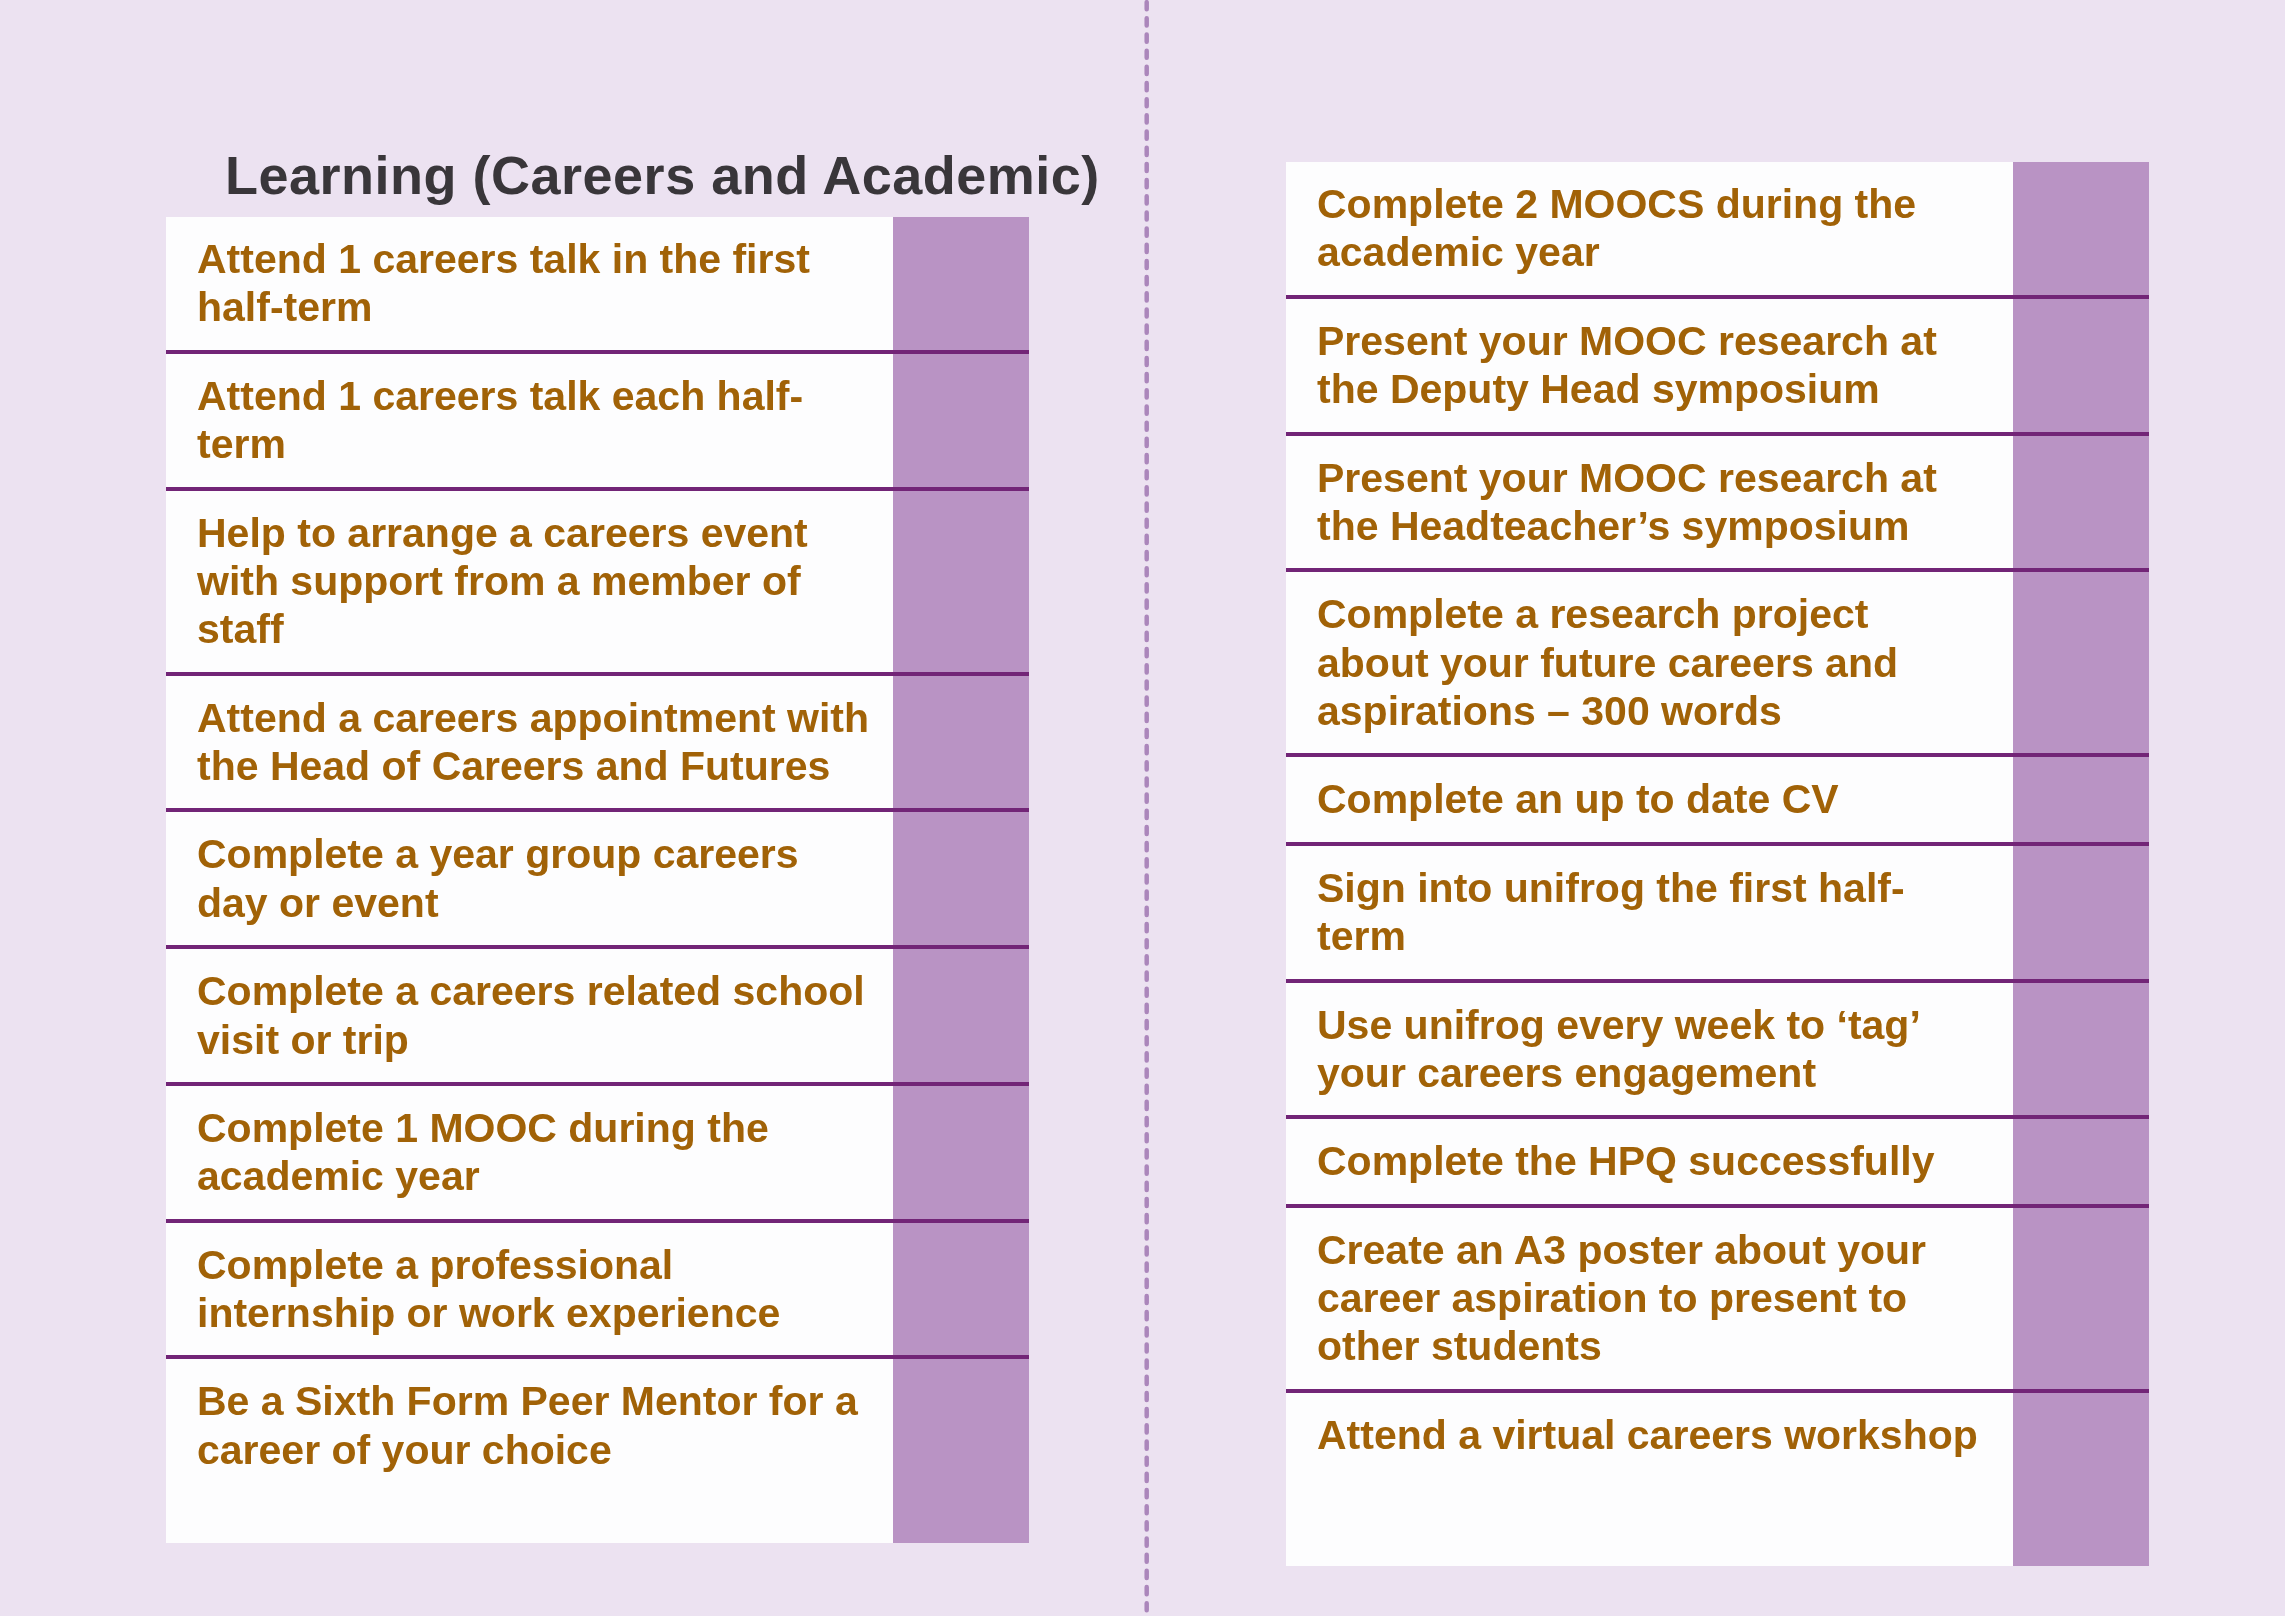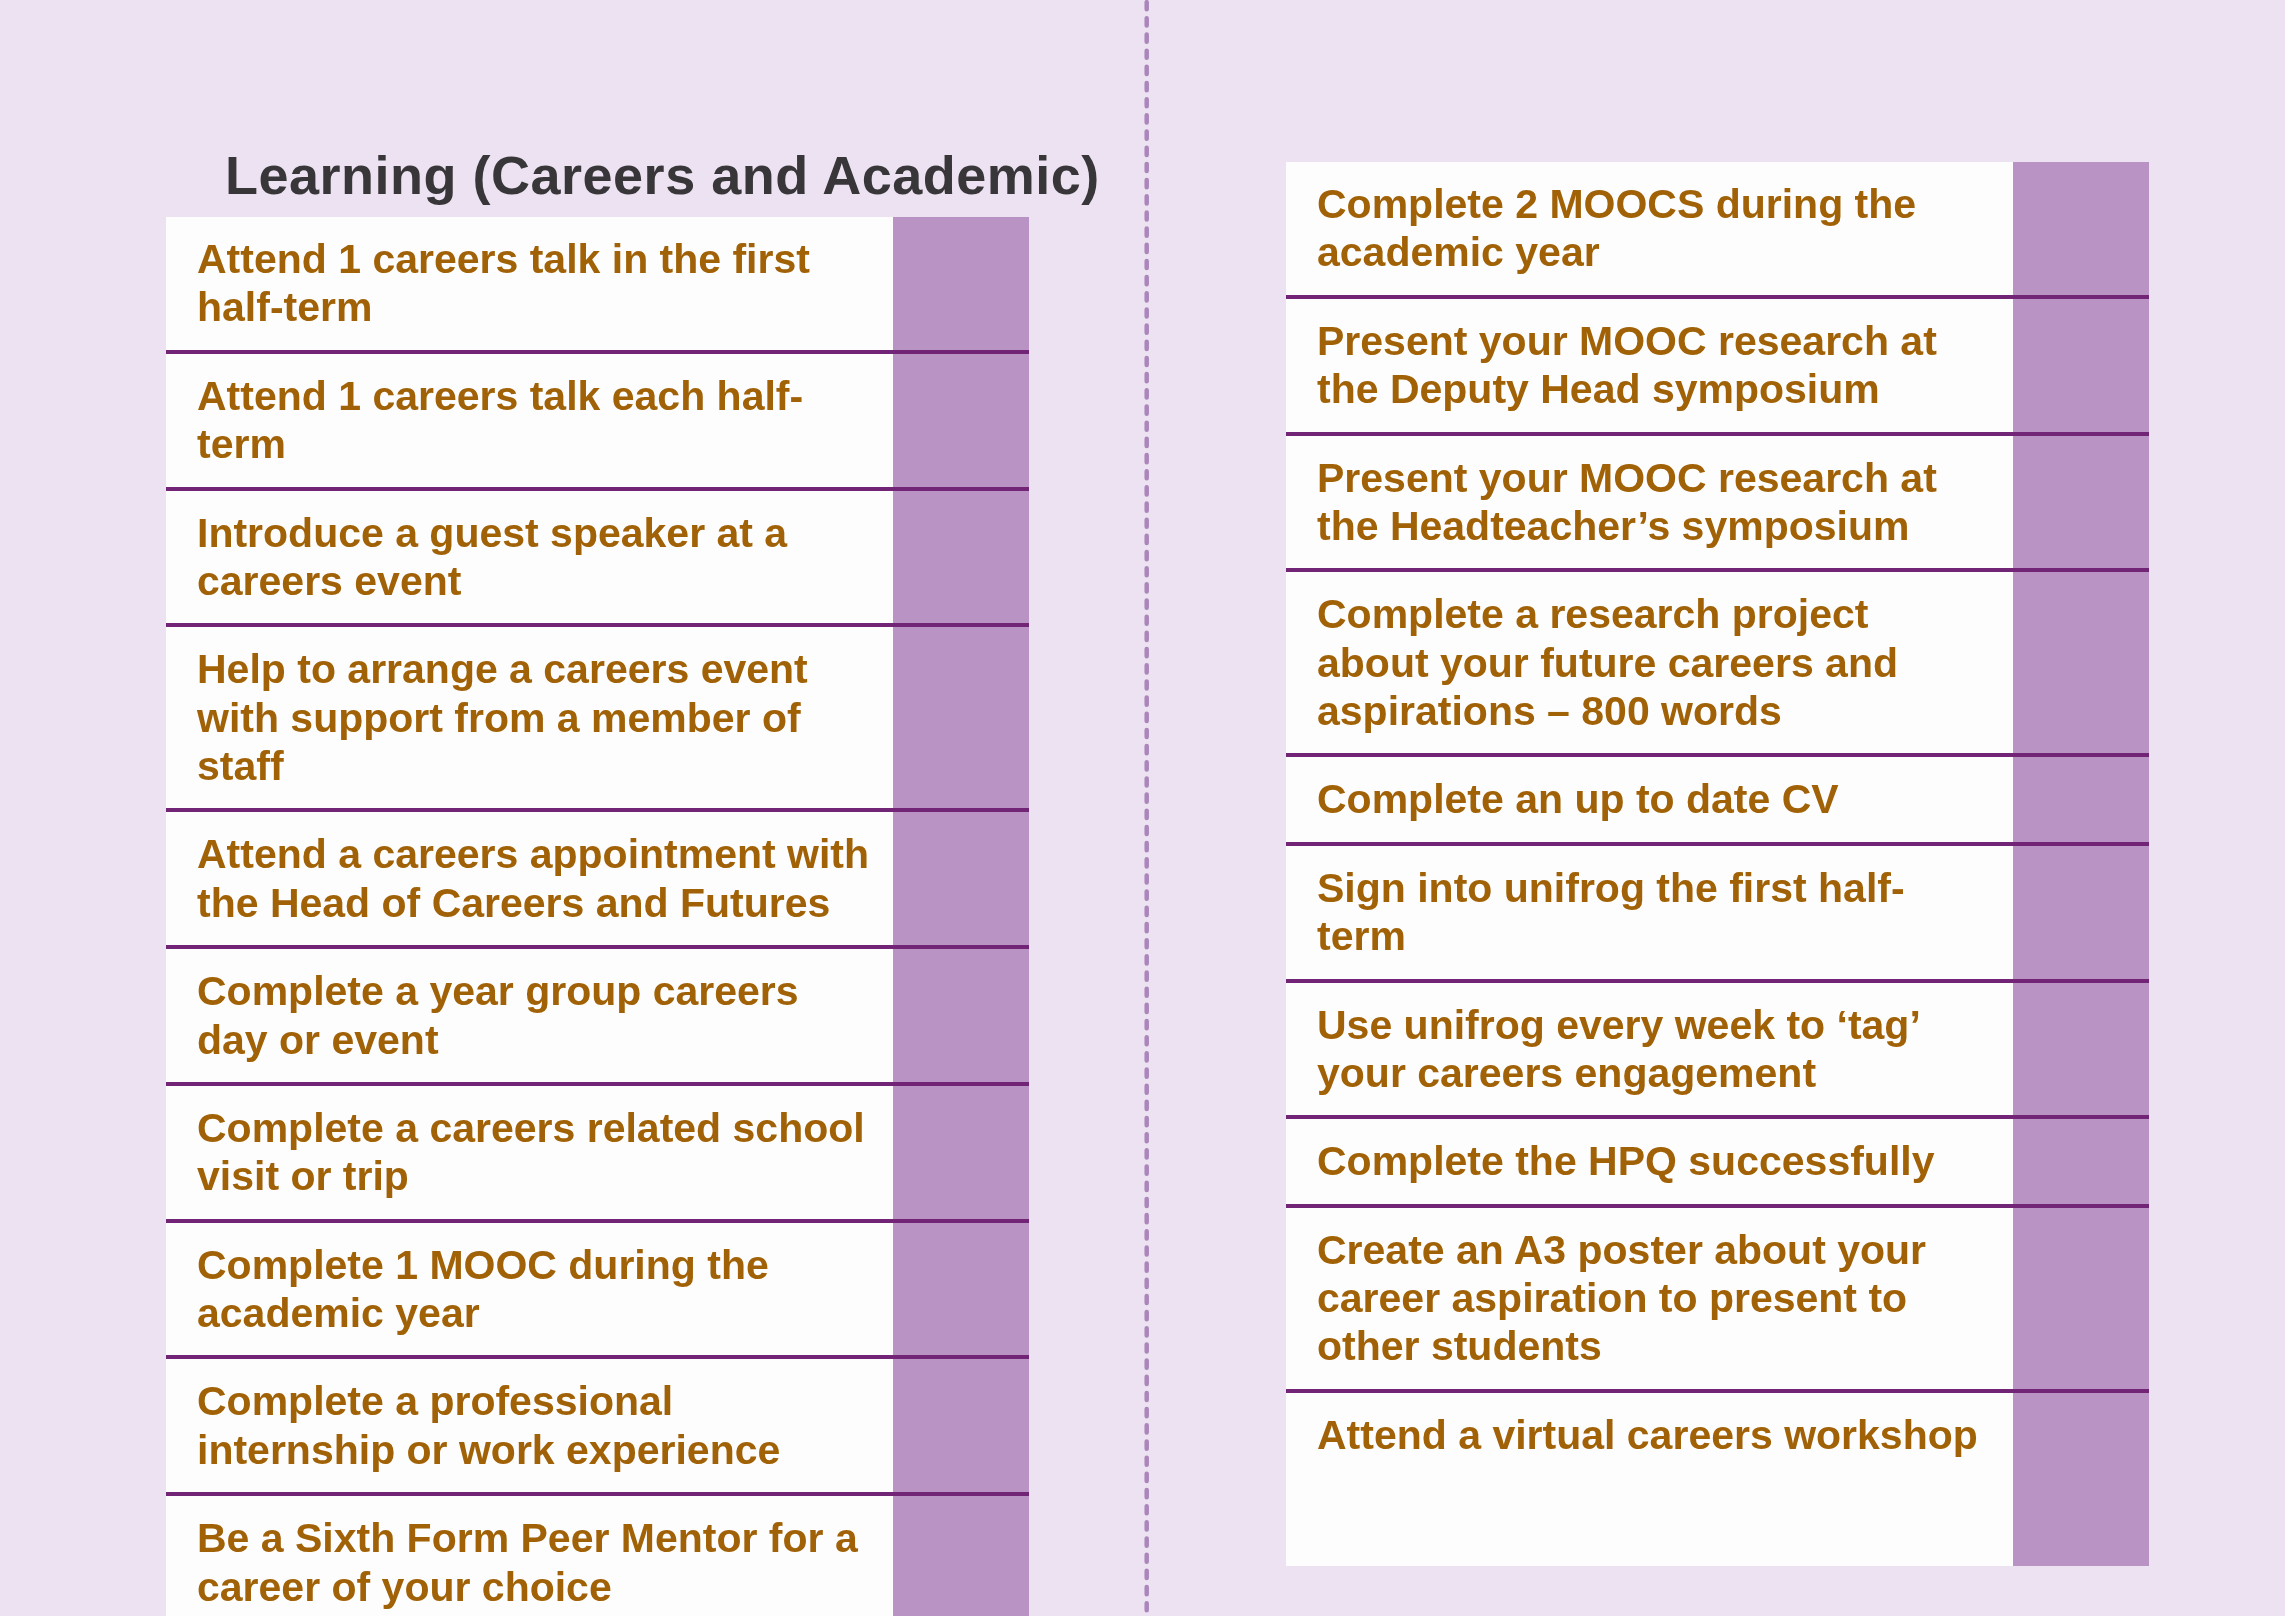--- a/index.html
+++ b/index.html
@@ -80,24 +80,20 @@
   <section class="checklist checklist-left">
       <div class="row">
         <div class="cell-text">Attend 1 careers talk in the first half-term</div>
         <div class="cell-check"></div>
       </div>
       <div class="row">
         <div class="cell-text">Attend 1 careers talk each half-term</div>
         <div class="cell-check"></div>
       </div>
       <div class="row">
-        <div class="cell-text">Introduce a guest speaker at a careers event</div>
-        <div class="cell-check"></div>
-      </div>
-      <div class="row">
         <div class="cell-text">Help to arrange a careers event with support from a member of staff</div>
         <div class="cell-check"></div>
       </div>
       <div class="row">
         <div class="cell-text">Attend a careers appointment with the Head of Careers and Futures</div>
         <div class="cell-check"></div>
       </div>
       <div class="row">
         <div class="cell-text">Complete a year group careers day or event</div>
         <div class="cell-check"></div>
@@ -127,21 +123,21 @@
       </div>
       <div class="row">
         <div class="cell-text">Present your MOOC research at the Deputy Head symposium</div>
         <div class="cell-check"></div>
       </div>
       <div class="row">
         <div class="cell-text">Present your MOOC research at the Headteacher’s symposium</div>
         <div class="cell-check"></div>
       </div>
       <div class="row">
-        <div class="cell-text">Complete a research project about your future careers and aspirations – 800 words</div>
+        <div class="cell-text">Complete a research project about your future careers and aspirations – 300 words</div>
         <div class="cell-check"></div>
       </div>
       <div class="row">
         <div class="cell-text">Complete an up to date CV</div>
         <div class="cell-check"></div>
       </div>
       <div class="row">
         <div class="cell-text">Sign into unifrog the first half-term</div>
         <div class="cell-check"></div>
       </div>

